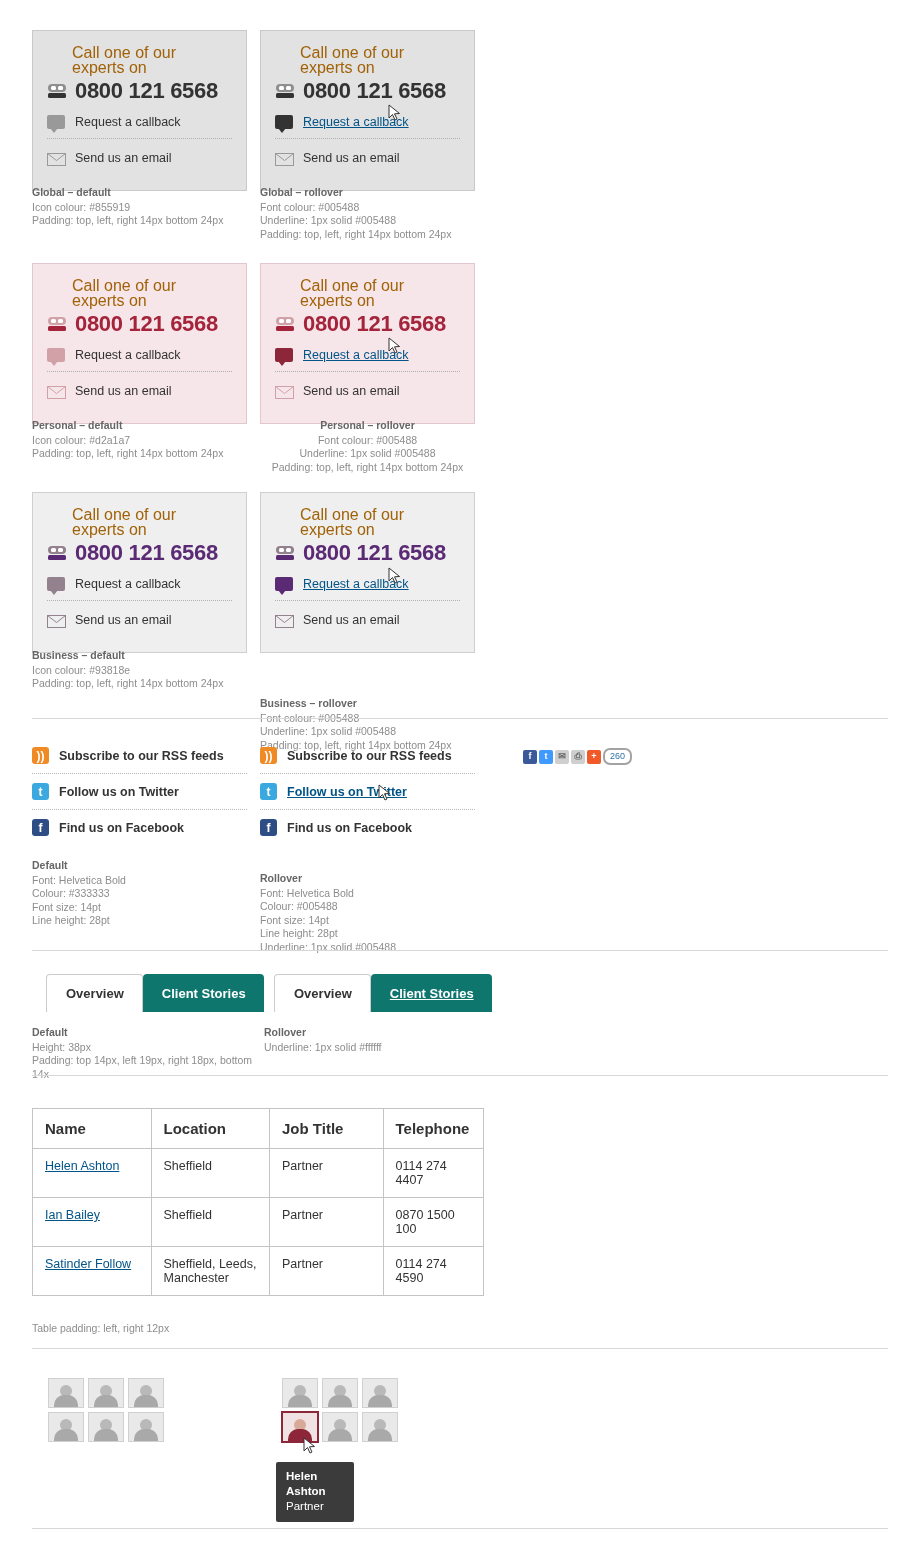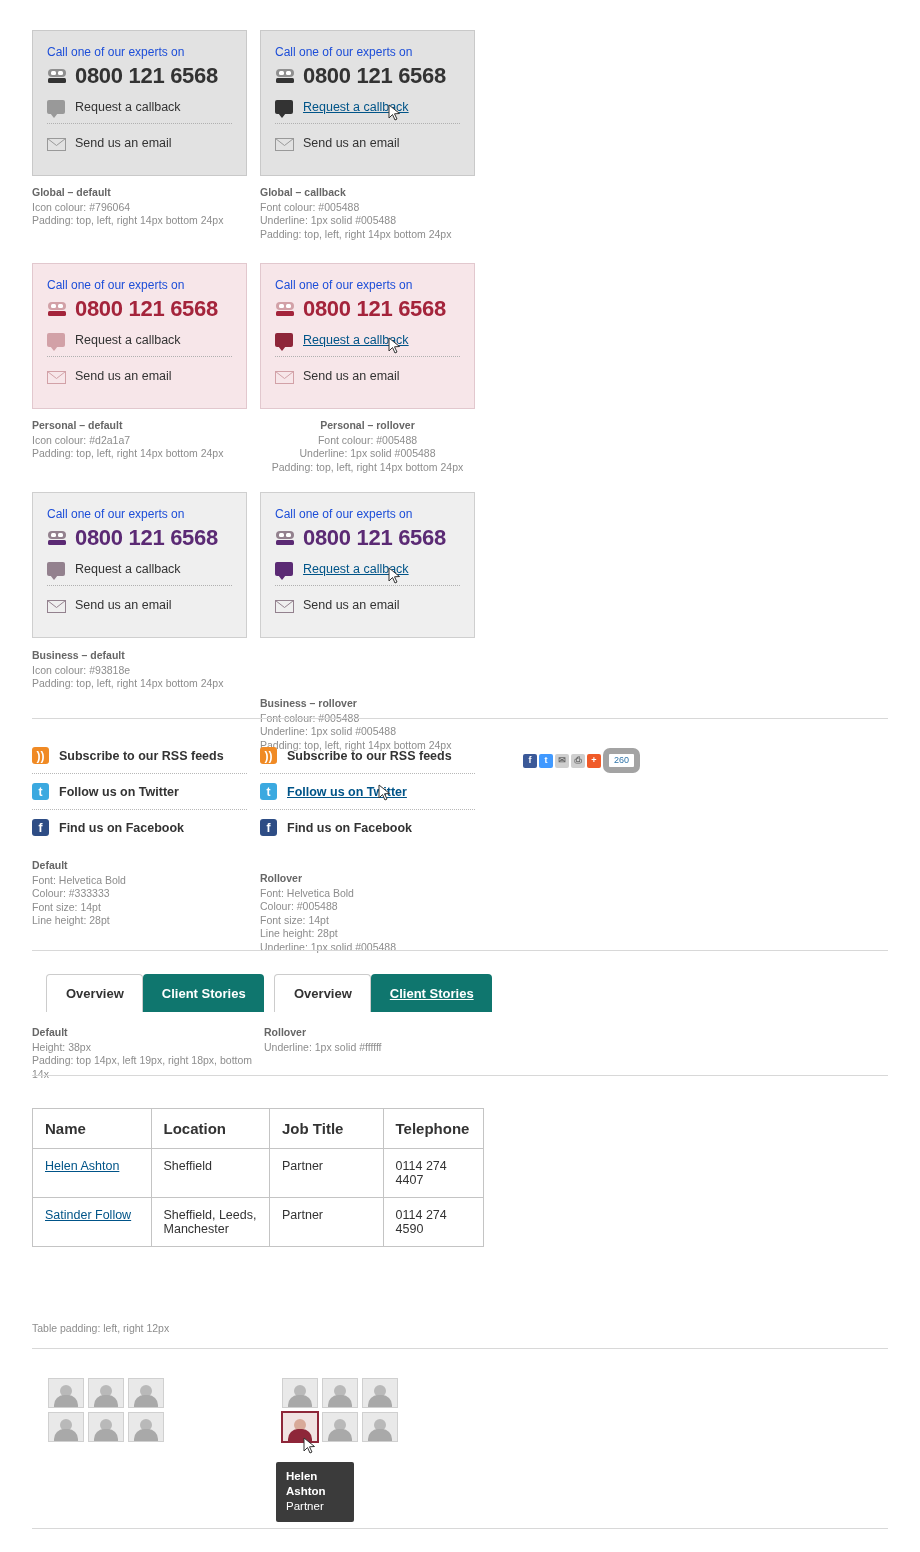--- a/index.html
+++ b/index.html
@@ -17,21 +17,21 @@
   .spec { font-size: 10.5px; color: #8d8d8d; line-height: 13.5px; }
   .spec .spec-title { font-weight: bold; color: #666666; font-size: 10.5px; margin-bottom: 1px; }
 
   
   .card {
     width: 215px;
     border: 1px solid #cccccc;
     padding: 14px 14px 24px 14px;
     background: #e2e2e2;
   }
-  .card .call-label { font-size: 12px; color: #1d4ed8; line-height: 15px; }
+  .card .call-label { font-size: 16px; color: #a16207; line-height: 15px; margin-left: 25px; }
   .card .phone-row { display: flex; align-items: center; margin-top: 4px; }
   .card .phone-num {
     font-size: 22px;
     font-weight: bold;
     letter-spacing: -0.3px;
     line-height: 24px;
   }
   .card .link-row {
     display: flex;
     align-items: center;
@@ -80,21 +80,21 @@
 
   
   .sharebar { display: flex; align-items: center; gap: 2px; }
   .sharebar .sb { width: 14px; height: 14px; border-radius: 2px; display: flex; align-items: center; justify-content: center; color: #fff; font-size: 9px; font-weight: bold; line-height: 1; }
   .sharebar .sb.fb { background: #3b5998; }
   .sharebar .sb.tw { background: #4099ff; }
   .sharebar .sb.mail { background: #cfcfcf; color: #666; }
   .sharebar .sb.print { background: #cfcfcf; color: #666; }
   .sharebar .sb.plus { background: #f05a28; }
   .sharebar .count {
-    border: 6px solid #a3a3a3; color: #2f74a8; background: #fff;
+    border: 2px solid #a3a3a3; color: #2f74a8; background: #fff;
     font-size: 9px; padding: 1px 5px; border-radius: 7px; line-height: 11px;
   }
 
   
   .tabs { display: flex; align-items: flex-start; }
   .tab {
     height: 38px; display: flex; align-items: center;
     padding: 0 18px 0 19px;
     font-size: 13px; font-weight: bold;
     border-top-left-radius: 4px; border-top-right-radius: 4px;
@@ -168,21 +168,21 @@
         <svg viewBox="0 0 19 13" width="19" height="13">
             <rect x="0.5" y="0.5" width="18" height="12" fill="#e2e2e2" stroke="#999999"></rect>
             <path d="M0.5 0.5 L9.5 7.5 L18.5 0.5" fill="none" stroke="#999999"></path>
           </svg>
       </span>
       <span class="link-text">Send us an email</span>
     </div>
   </div>
   <div class="abs spec" style="left:32px; top:186px; width:215px;">
     <div class="spec-title">Global – default</div>
-    <div>Icon colour: #796064</div>
+    <div>Icon colour: #855919</div>
     <div>Padding: top, left, right 14px bottom 24px</div>
   </div>
 
   <div class="abs card theme-global" style="left:260px; top:30px;">
     <div class="call-label">Call one of our experts on</div>
     <div class="phone-row">
       <span class="ico ico-phone">
         <svg viewBox="0 0 20 17" width="20" height="17">
             <rect x="1" y="1" width="18" height="8" rx="4" fill="#8f8f8f"></rect>
             <rect x="1" y="10" width="18" height="5" rx="1.5" fill="#333"></rect>
@@ -205,21 +205,21 @@
       </span>
       <span class="link-text">Send us an email</span>
     </div>
   </div>
   <div class="cursor" style="left:388px; top:104px;">
     <svg viewBox="0 0 13 17" width="13" height="17">
         <path d="M1 1 L1 14 L4.5 10.5 L7 16 L9 15 L6.5 9.8 L11.5 9.5 Z" fill="#fff" stroke="#333" stroke-width="1"></path>
       </svg>
   </div>
   <div class="abs spec" style="left:260px; top:186px; width:215px;">
-    <div class="spec-title">Global – callback</div>
+    <div class="spec-title">Global – rollover</div>
     <div>Font colour: #005488</div>
     <div>Underline: 1px solid #005488</div>
     <div>Padding: top, left, right 14px bottom 24px</div>
   </div>
 
   <div class="abs card theme-personal" style="left:32px; top:263px;">
     <div class="call-label">Call one of our experts on</div>
     <div class="phone-row">
       <span class="ico ico-phone">
         <svg viewBox="0 0 20 17" width="20" height="17">
@@ -470,20 +470,26 @@
         </tr>
       </thead>
       <tbody>
         <tr>
           <td><a href="#">Helen Ashton</a></td>
           <td>Sheffield</td>
           <td>Partner</td>
           <td>0114 274 4407</td>
         </tr>
         <tr>
+          <td><a href="#">Ian Bailey</a></td>
+          <td>Sheffield</td>
+          <td>Partner</td>
+          <td>0870 1500 100</td>
+        </tr>
+        <tr>
           <td><a href="#">Satinder Follow</a></td>
           <td>Sheffield, Leeds, Manchester</td>
           <td>Partner</td>
           <td>0114 274 4590</td>
         </tr>
       </tbody>
     </table>
   </div>
   <div class="abs spec" style="left:32px; top:1322px; width:300px;">
     <div>Table padding: left, right 12px</div>

